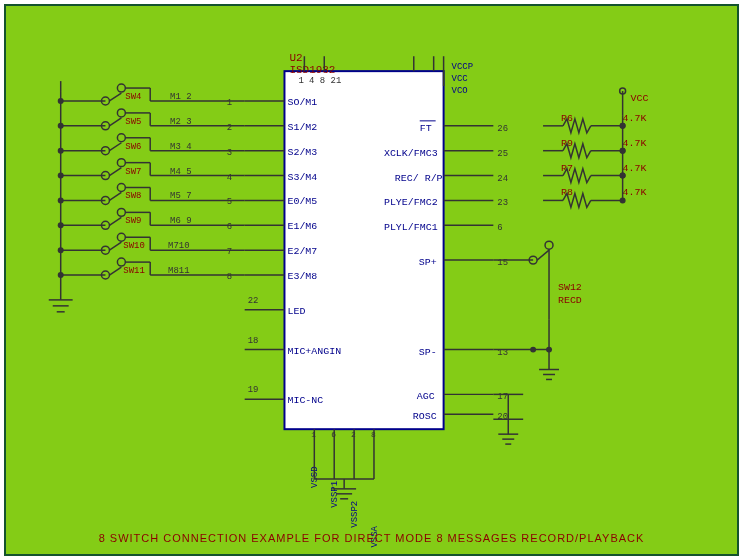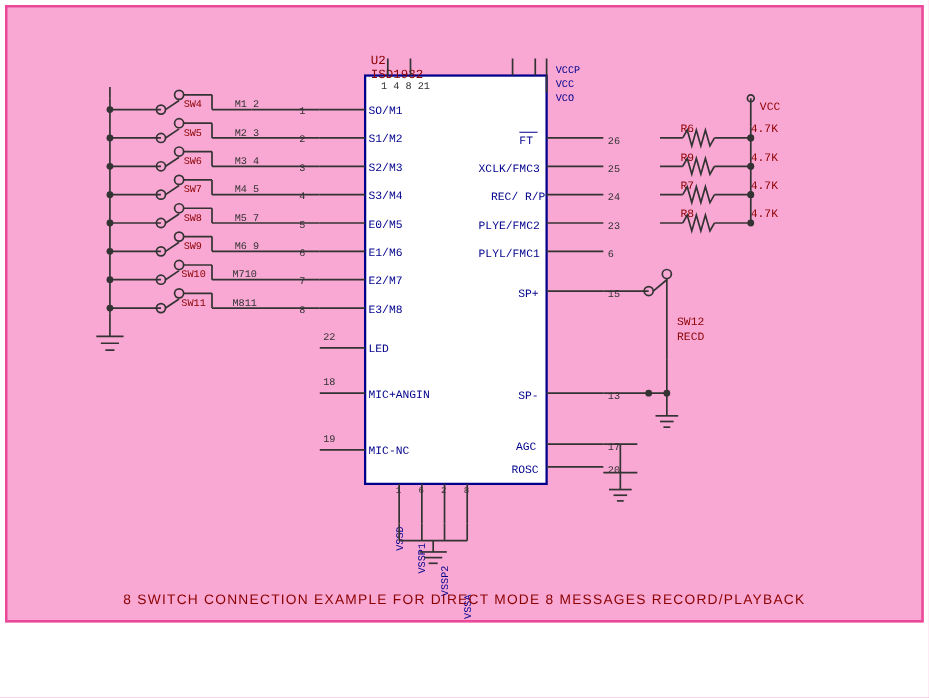--- a/index.html
+++ b/index.html
@@ -5,25 +5,25 @@
     * { margin: 0; padding: 0; box-sizing: border-box; }
     body {
       width: 743px;
       height: 558px;
       background: #fff;
       font-family: 'Courier New', monospace;
       overflow: hidden;
     }
     .outer-border {
       width: 735px;
-      height: 494px;
+      height: 552px;
       margin: 4px;
-      border: 2px solid #ec4899;
+      border: 2px solid #14532d;
       position: relative;
-      background: #f9a8d4;
+      background: #84cc16;
     }
     .schematic-area {
       position: absolute;
       top: 0; left: 0; right: 0; bottom: 0;
     }
     .bottom-label {
       position: absolute;
       bottom: 10px;
       left: 50%;
       transform: translateX(-50%);

